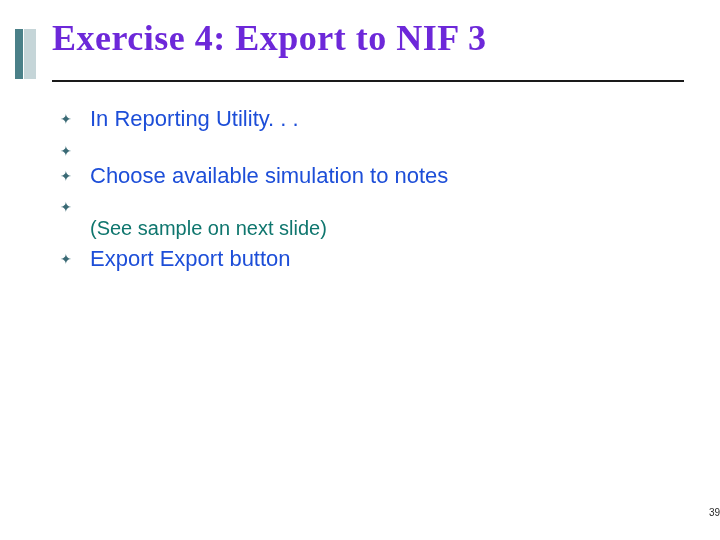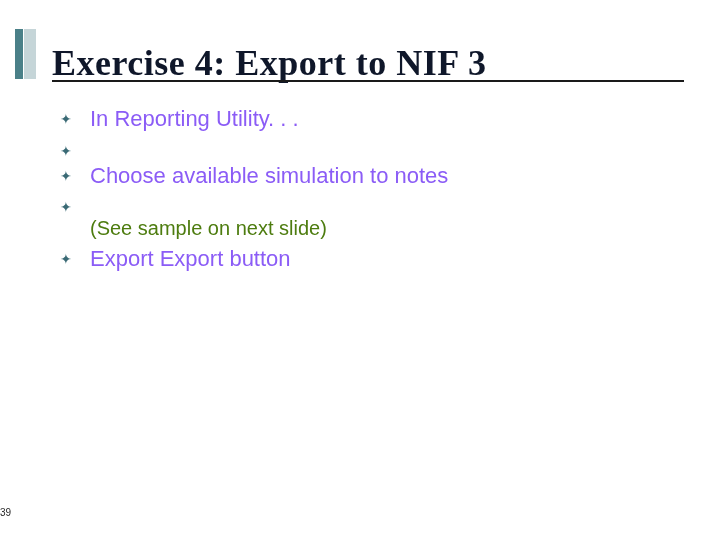--- a/index.html
+++ b/index.html
@@ -28,25 +28,25 @@
     position: absolute;
     left: 24px;
     top: 29px;
     width: 12px;
     height: 50px;
     background: #c5d5d8;
   }
   .title {
     position: absolute;
     left: 52px;
-    top: 42px;
+    top: 17px;
     font-family: "Times New Roman", Times, serif;
     font-size: 36px;
     font-weight: bold;
-    color: #0f172a;
+    color: #6d28d9;
     letter-spacing: 0.5px;
   }
   .title-rule {
     position: absolute;
     left: 52px;
     top: 80px;
     width: 632px;
     height: 2px;
     background: #1a1a1a;
   }
@@ -63,36 +63,36 @@
   }
   .bullet-icon {
     flex: 0 0 30px;
     color: #3a6a75;
     font-size: 14px;
     padding-top: 7px;
     text-align: left;
   }
   .bullet-text {
     font-size: 22px;
-    color: #8b5cf6;
+    color: #1d4ed8;
     line-height: 1.35;
   }
   .sub-note {
     margin-left: 30px;
     font-size: 20px;
-    color: #4d7c0f;
+    color: #0f766e;
     margin-top: 0;
     margin-bottom: 4px;
   }
   .page-num {
     position: absolute;
     bottom: 22px;
     left: 0;
     width: 100%;
-    text-align: left;
+    text-align: right;
     font-size: 10px;
     color: #2a2a2a;
   }
 </style>
 </head>
 <body>
 
 <div class="slide">
   <div class="side-accent-shadow"></div>
   <div class="side-accent"></div>

